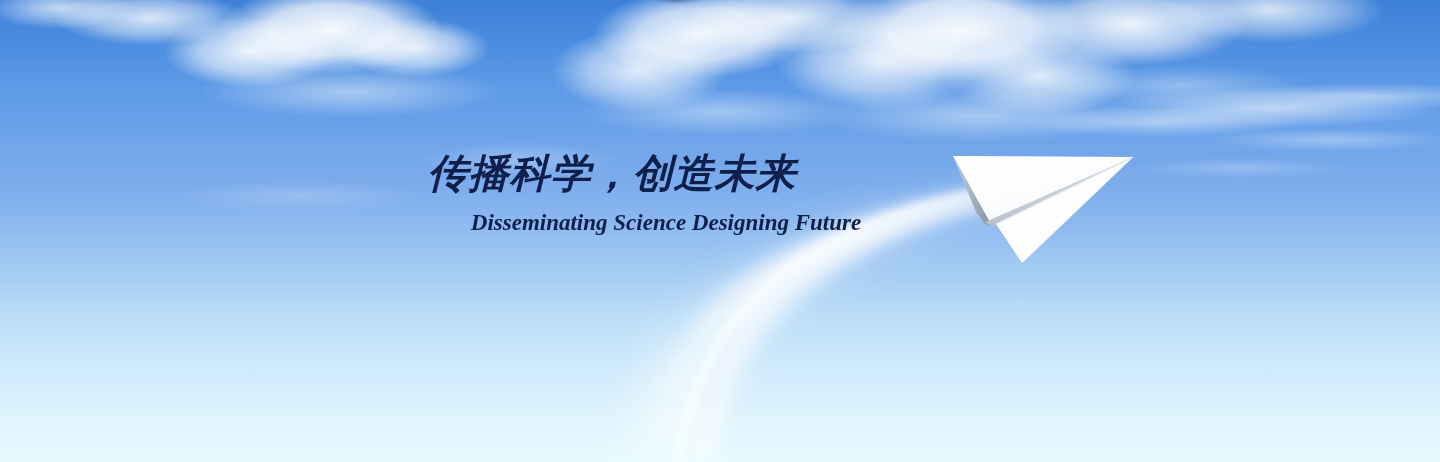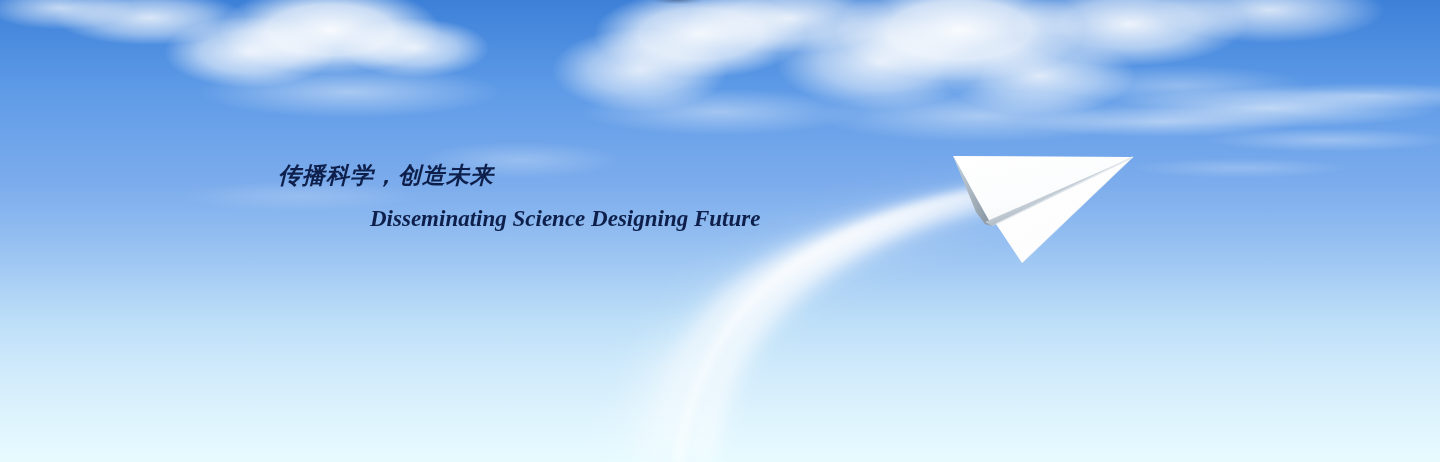--- a/index.html
+++ b/index.html
@@ -109,42 +109,44 @@
 
   
   .tagline-block {
     position: absolute;
     left: 262px;
     top: 146px;
     width: 700px;
   }
 
   .tagline-cn {
-    margin: 16px;
+    margin: 4px;
     font-family: "Liberation Serif", "DejaVu Serif", serif;
-    font-size: 23px;
+    font-size: 40px;
     font-weight: bold;
     font-style: italic;
     letter-spacing: 1px;
     color: #0d1f4a;
     line-height: 1.18;
     white-space: nowrap;
+    text-align: center;
   }
 
   .tagline-en {
     margin: 0;
     padding-left: 108px;
     margin-top: 12px;
     font-family: "Liberation Serif", "DejaVu Serif", serif;
     font-size: 23px;
     font-weight: bold;
     font-style: italic;
     color: #0d1f4a;
     line-height: 1.2;
     white-space: nowrap;
+    text-align: center;
   }
 </style>
 </head>
 <body>
 
 <div id="banner">
 
   <div class="sky-layer clouds-top"></div>
   <div class="sky-layer clouds-shelf"></div>
   <div class="sky-layer clouds-cirrus"></div>

